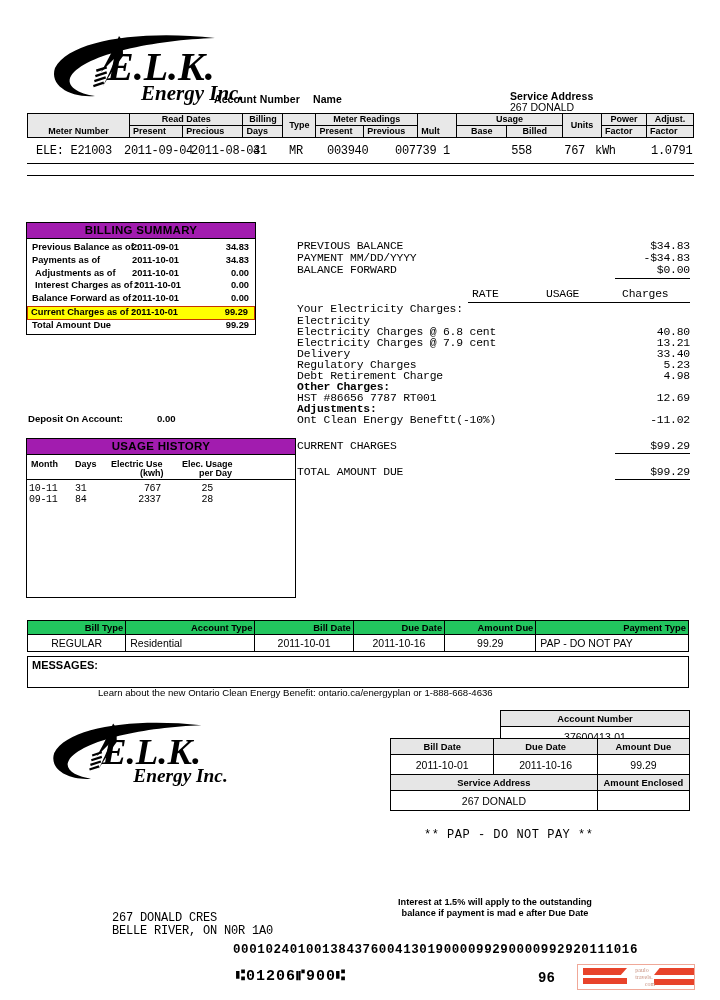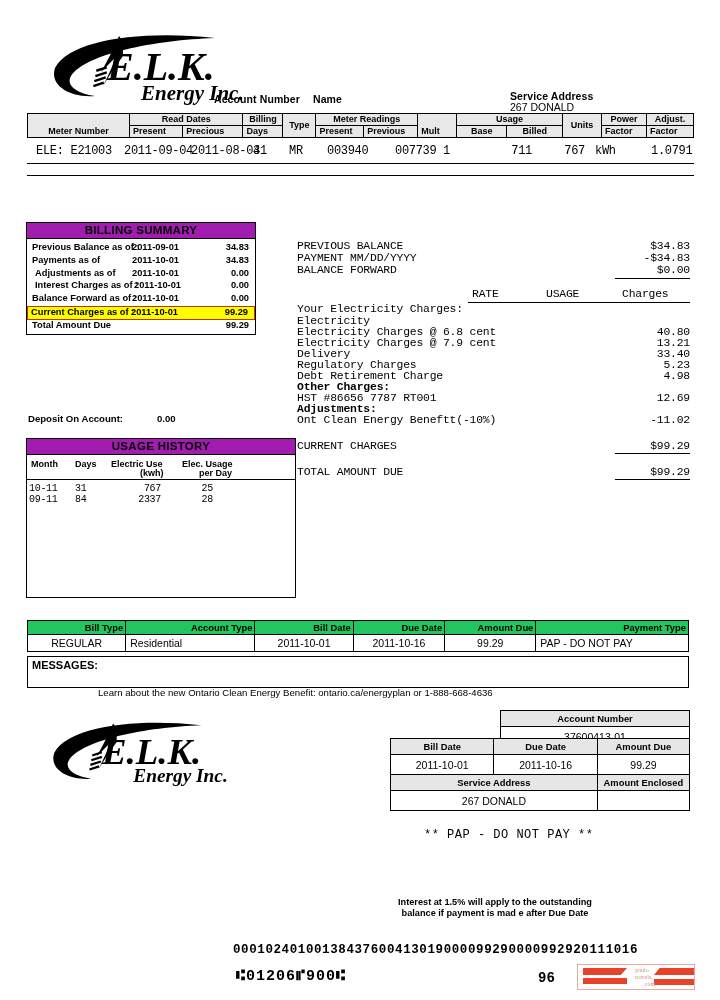--- a/index.html
+++ b/index.html
@@ -326,21 +326,21 @@
 
   <div>
     <div class="meter-data" style="left:36px;  top:144px;">ELE: E21003</div>
     <div class="meter-data" style="left:124px; top:144px;">2011-09-04</div>
     <div class="meter-data" style="left:191px; top:144px;">2011-08-04</div>
     <div class="meter-data" style="left:253px; top:144px;">31</div>
     <div class="meter-data" style="left:289px; top:144px;">MR</div>
     <div class="meter-data" style="left:327px; top:144px;">003940</div>
     <div class="meter-data" style="left:395px; top:144px;">007739</div>
     <div class="meter-data" style="left:443px; top:144px;">1</div>
-    <div class="meter-data" style="left:490px; top:144px; width:42px; text-align:right;">711</div>
+    <div class="meter-data" style="left:490px; top:144px; width:42px; text-align:right;">558</div>
     <div class="meter-data" style="left:525px; top:144px; width:60px; text-align:right;">767</div>
     <div class="meter-data" style="left:595px; top:144px;">kWh</div>
     <div class="meter-data" style="left:651px; top:144px;">1.0791</div>
   </div>
   <div class="rule" style="left:27px; top:163px; width:667px;"></div>
   <div class="rule" style="left:27px; top:175px; width:667px;"></div>
 
   <div class="panel" style="left:26px; top:222px; width:230px; height:113px;">
     <div class="panel-title">BILLING SUMMARY</div>
     <div style="padding:3px 0 0 0;">
@@ -540,20 +540,24 @@
   </tbody>
     </table>
 
   <div class="pap" style="left:424px; top:828px;">** PAP - DO NOT PAY **</div>
 
   <div class="interest" style="left:385px; top:897px; width:220px;">
     <div>Interest at 1.5% will apply to the outstanding</div>
     <div>balance if payment is mad e after Due Date</div>
   </div>
 
+  <div class="addr" style="left:112px; top:912px;">
+    <div>267 DONALD CRES</div>
+    <div>BELLE RIVER, ON  N0R 1A0</div>
+  </div>
 
   <div class="ocr" style="left:233px; top:943px;">00010240100138437600413019000099290000992920111016</div>
 
   <div class="micr" style="left:236px; top:968px;">⑆01206⑈900⑆</div>
 
   <div class="pgnum" style="left:538px; top:970px;">96</div>
 
   <div class="watermark" style="left:577px; top:964px; width:118px; height:26px;">
     <div class="wm-bar" style="left:5px;  top:3px;  width:44px; height:7px; clip-path:polygon(0 0,100% 0,86% 100%,0 100%);"></div>
     <div class="wm-bar" style="left:5px;  top:13px; width:44px; height:6px;"></div>

